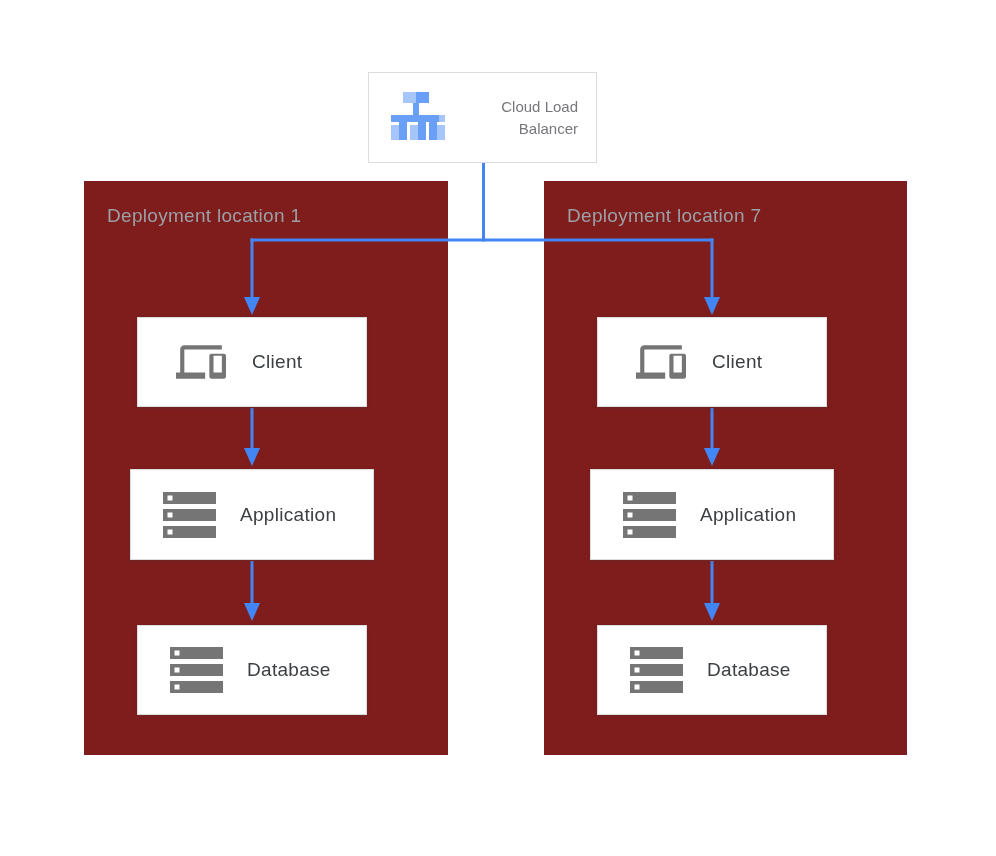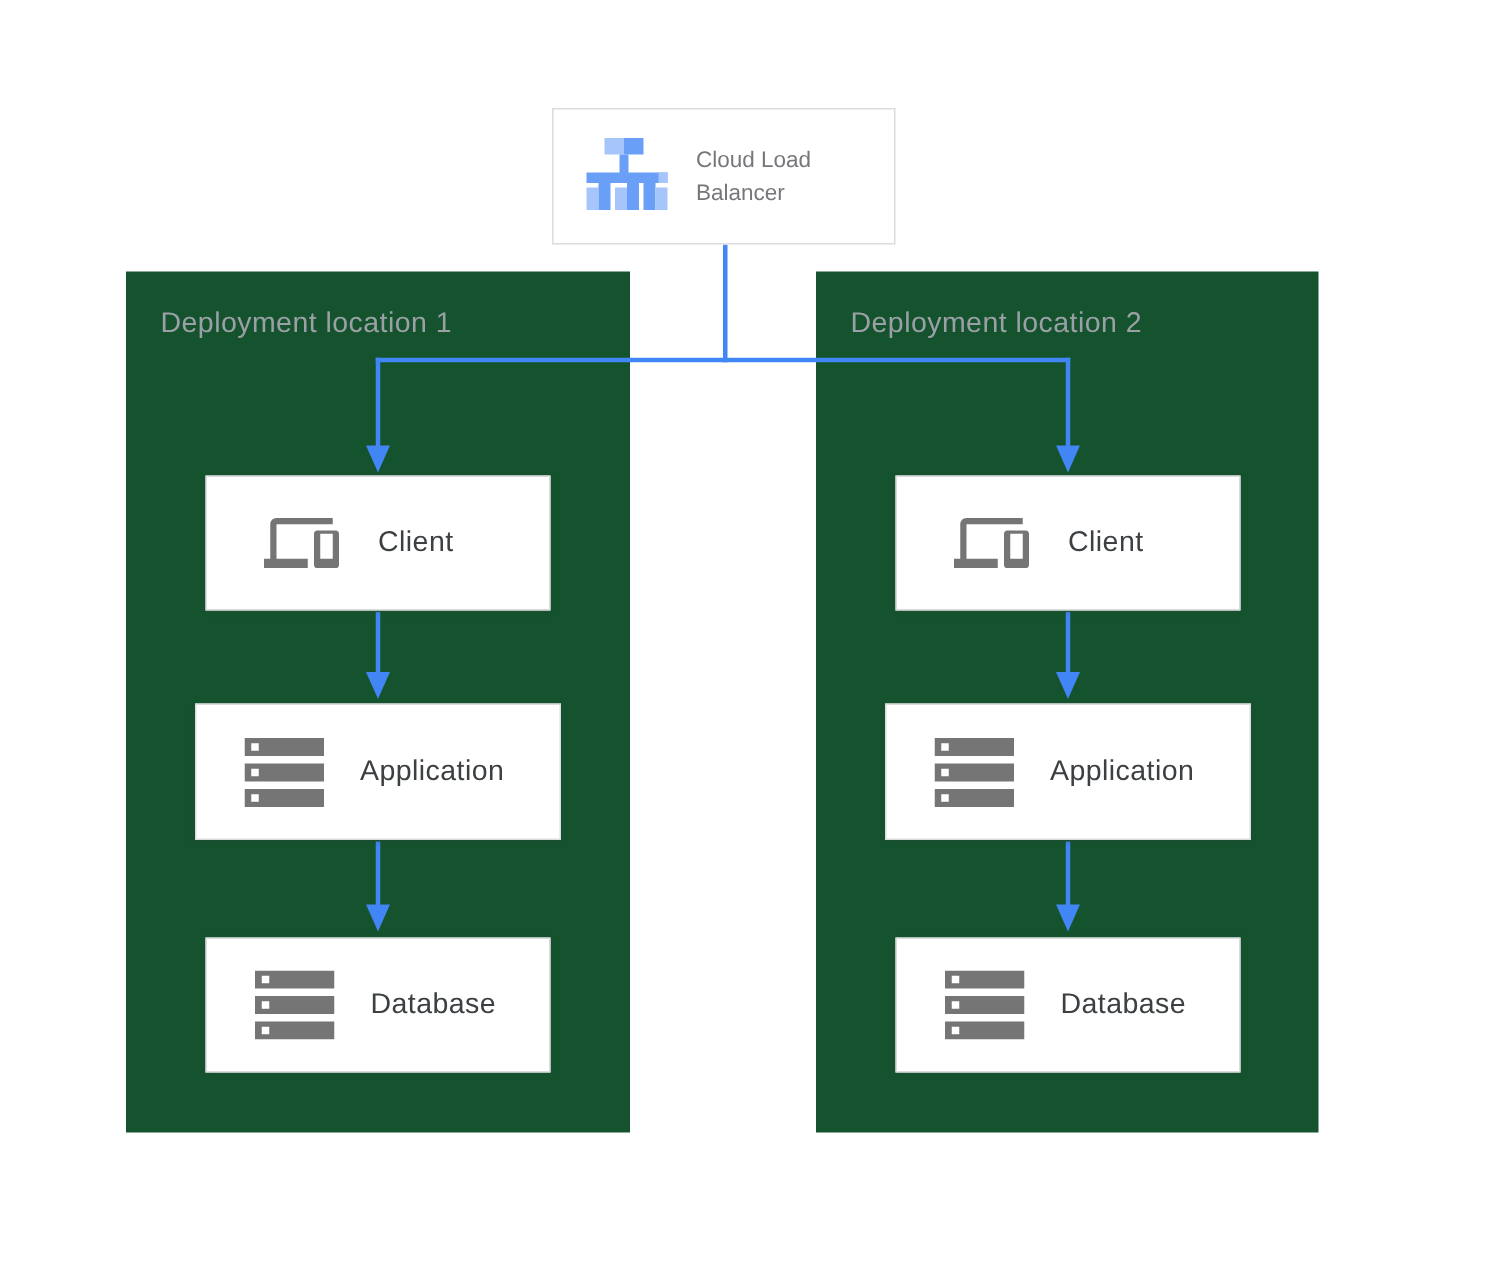--- a/index.html
+++ b/index.html
@@ -10,22 +10,23 @@
   }
   .canvas {
     position: relative;
     width: 996px;
     height: 856px;
     background: #ffffff;
     overflow: hidden;
   }
   .region {
     position: absolute;
-    background: #14532d;
+    background: #7f1d1d;
     z-index: 1;
+    padding-left: 28px;
   }
   .region-1 { left: 84px;  top: 181px; width: 336px; height: 574px; }
   .region-2 { left: 544px; top: 181px; width: 335px; height: 574px; }
   .region-title {
     position: absolute;
     left: 23px;
     top: 24px;
     font-size: 19px;
     letter-spacing: 0.3px;
     color: #9AA0A6;
@@ -58,42 +59,43 @@
   }
   .lb {
     left: 368px; top: 72px; width: 229px; height: 91px;
     padding-left: 20px;
   }
   .lb .lb-label {
     font-size: 15px;
     line-height: 22px;
     color: #76777B;
     width: 100px;
-    margin-left: 17px;
+    margin-left: 31px;
+    text-align: right;
   }
   .icon { flex: 0 0 auto; }
   .devices-icon { margin-right: 20px; }
   .server-icon  { margin-right: 24px; }
   .client-1 { left: 137px; top: 317px; width: 230px; height: 90px; }
   .app-1    { left: 130px; top: 469px; width: 244px; height: 91px; }
   .db-1     { left: 137px; top: 625px; width: 230px; height: 90px; }
   .client-2 { left: 597px; top: 317px; width: 230px; height: 90px; }
   .app-2    { left: 590px; top: 469px; width: 244px; height: 91px; }
   .db-2     { left: 597px; top: 625px; width: 230px; height: 90px; }
 </style>
 </head>
 <body>
 
 <div class="canvas">
 
   <div class="region region-1">
     <div class="region-title">Deployment location 1</div>
   </div>
   <div class="region region-2">
-    <div class="region-title">Deployment location 2</div>
+    <div class="region-title">Deployment location 7</div>
   </div>
 
   <svg class="connectors" width="996" height="856" viewBox="0 0 996 856">
     <g stroke="#4285F4" stroke-width="3" fill="none">
       <line x1="483.5" y1="163" x2="483.5" y2="241.5"></line>
       <line x1="250.5" y1="240" x2="713.5" y2="240"></line>
       <line x1="252" y1="238.5" x2="252" y2="299"></line>
       <line x1="712" y1="238.5" x2="712" y2="299"></line>
       <line x1="252" y1="408" x2="252" y2="450"></line>
       <line x1="252" y1="561" x2="252" y2="604"></line>

